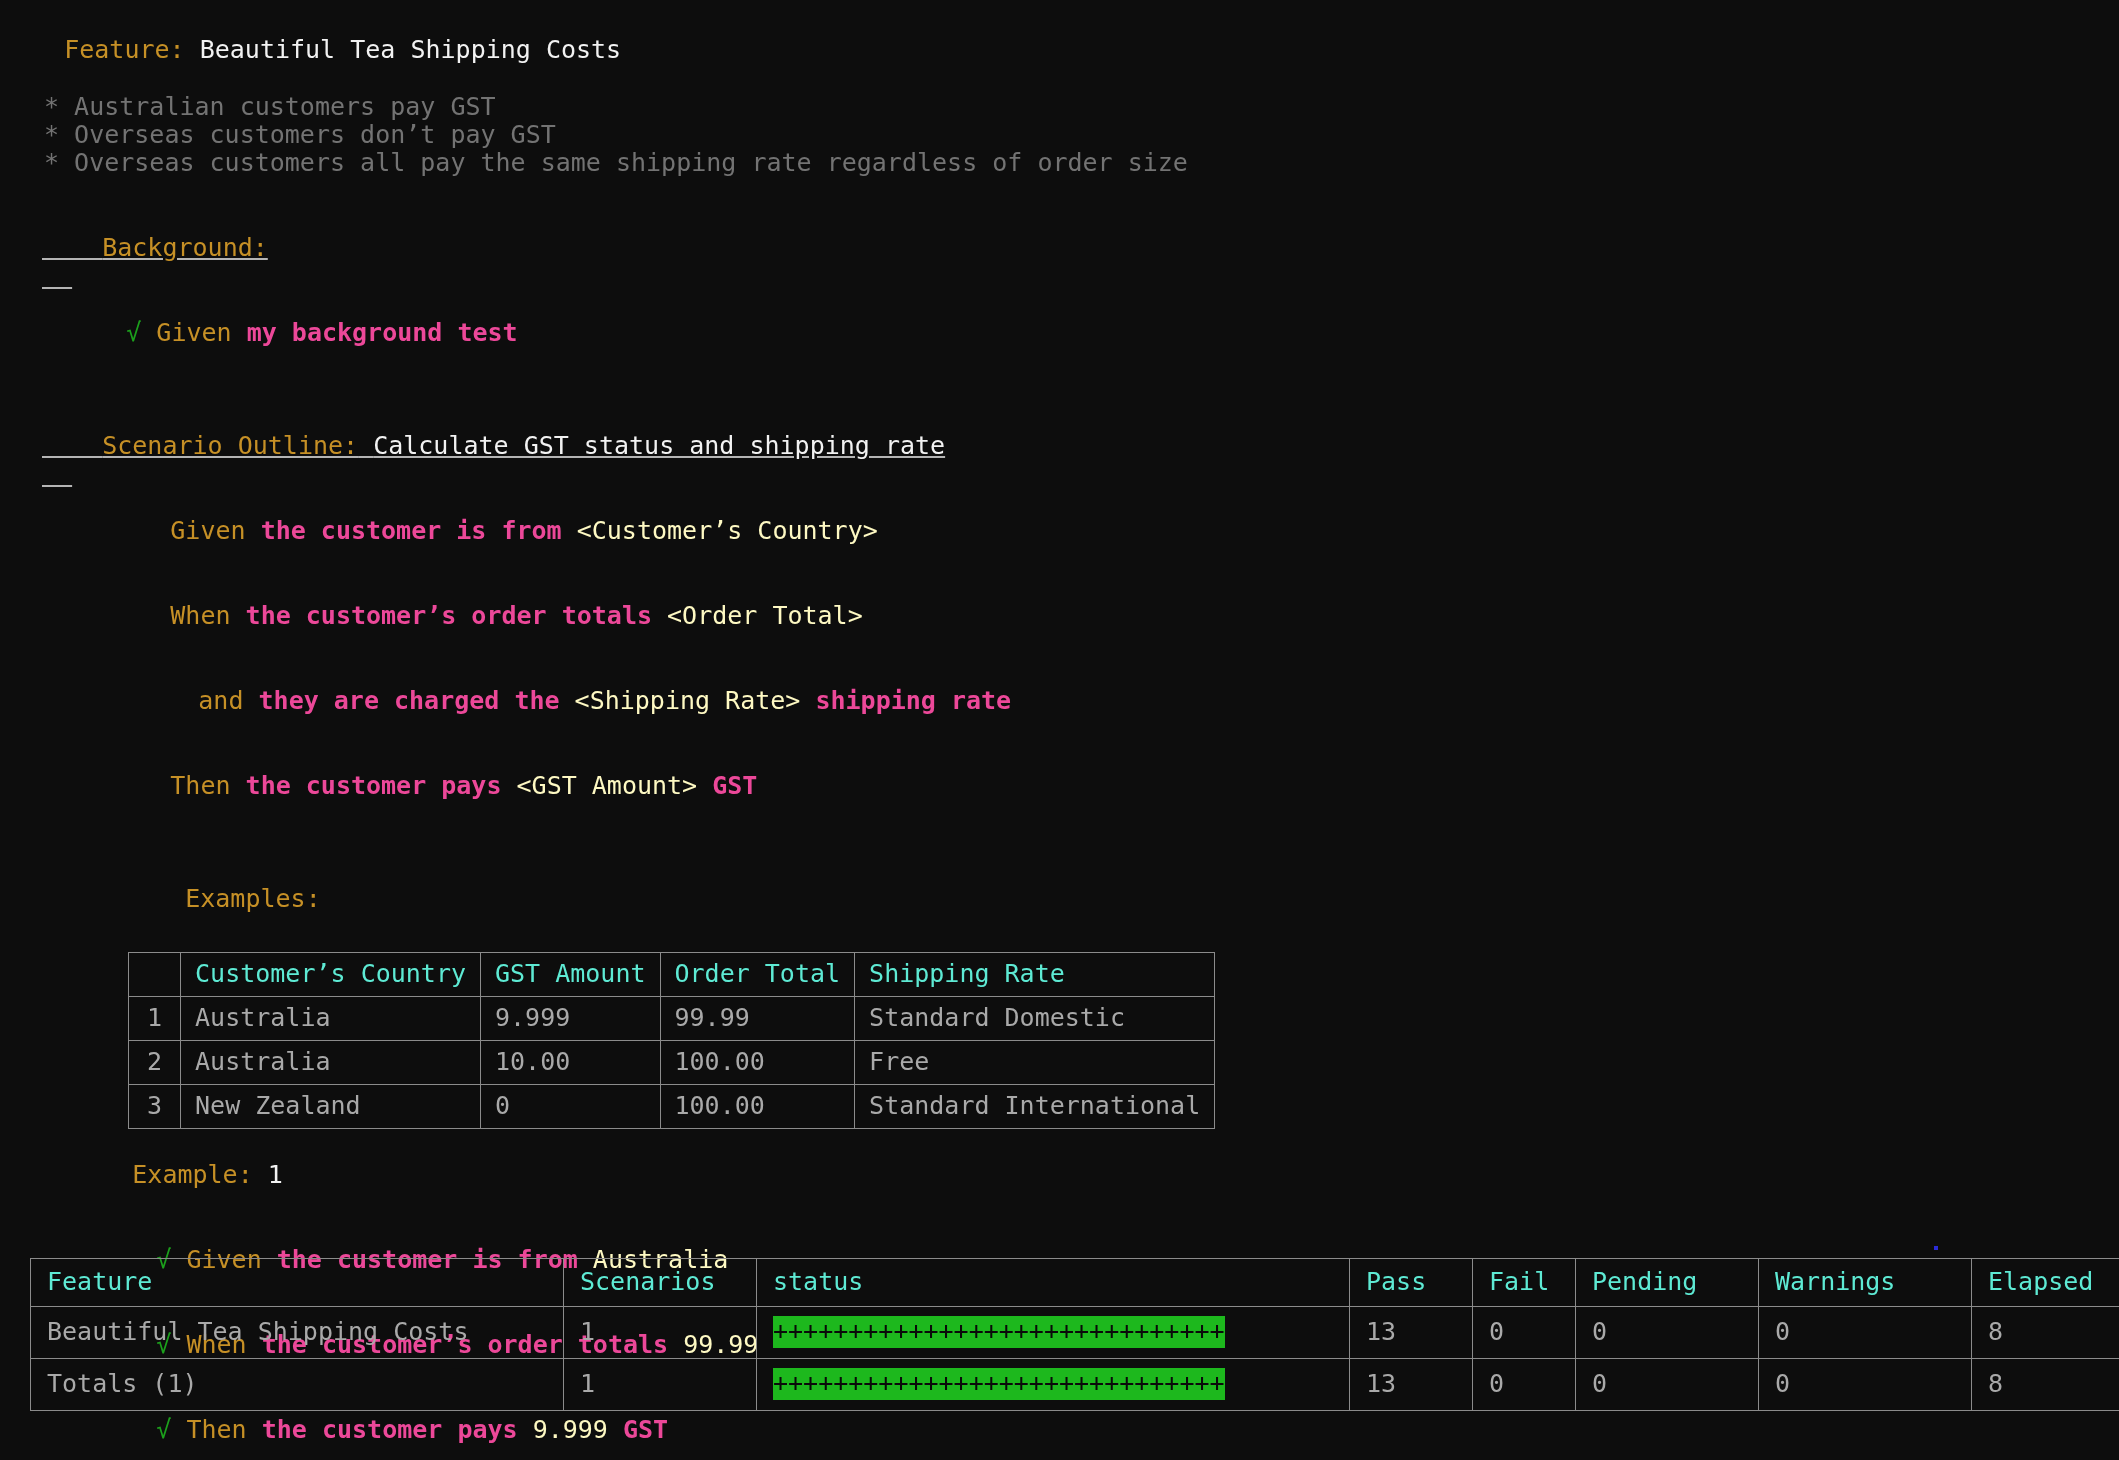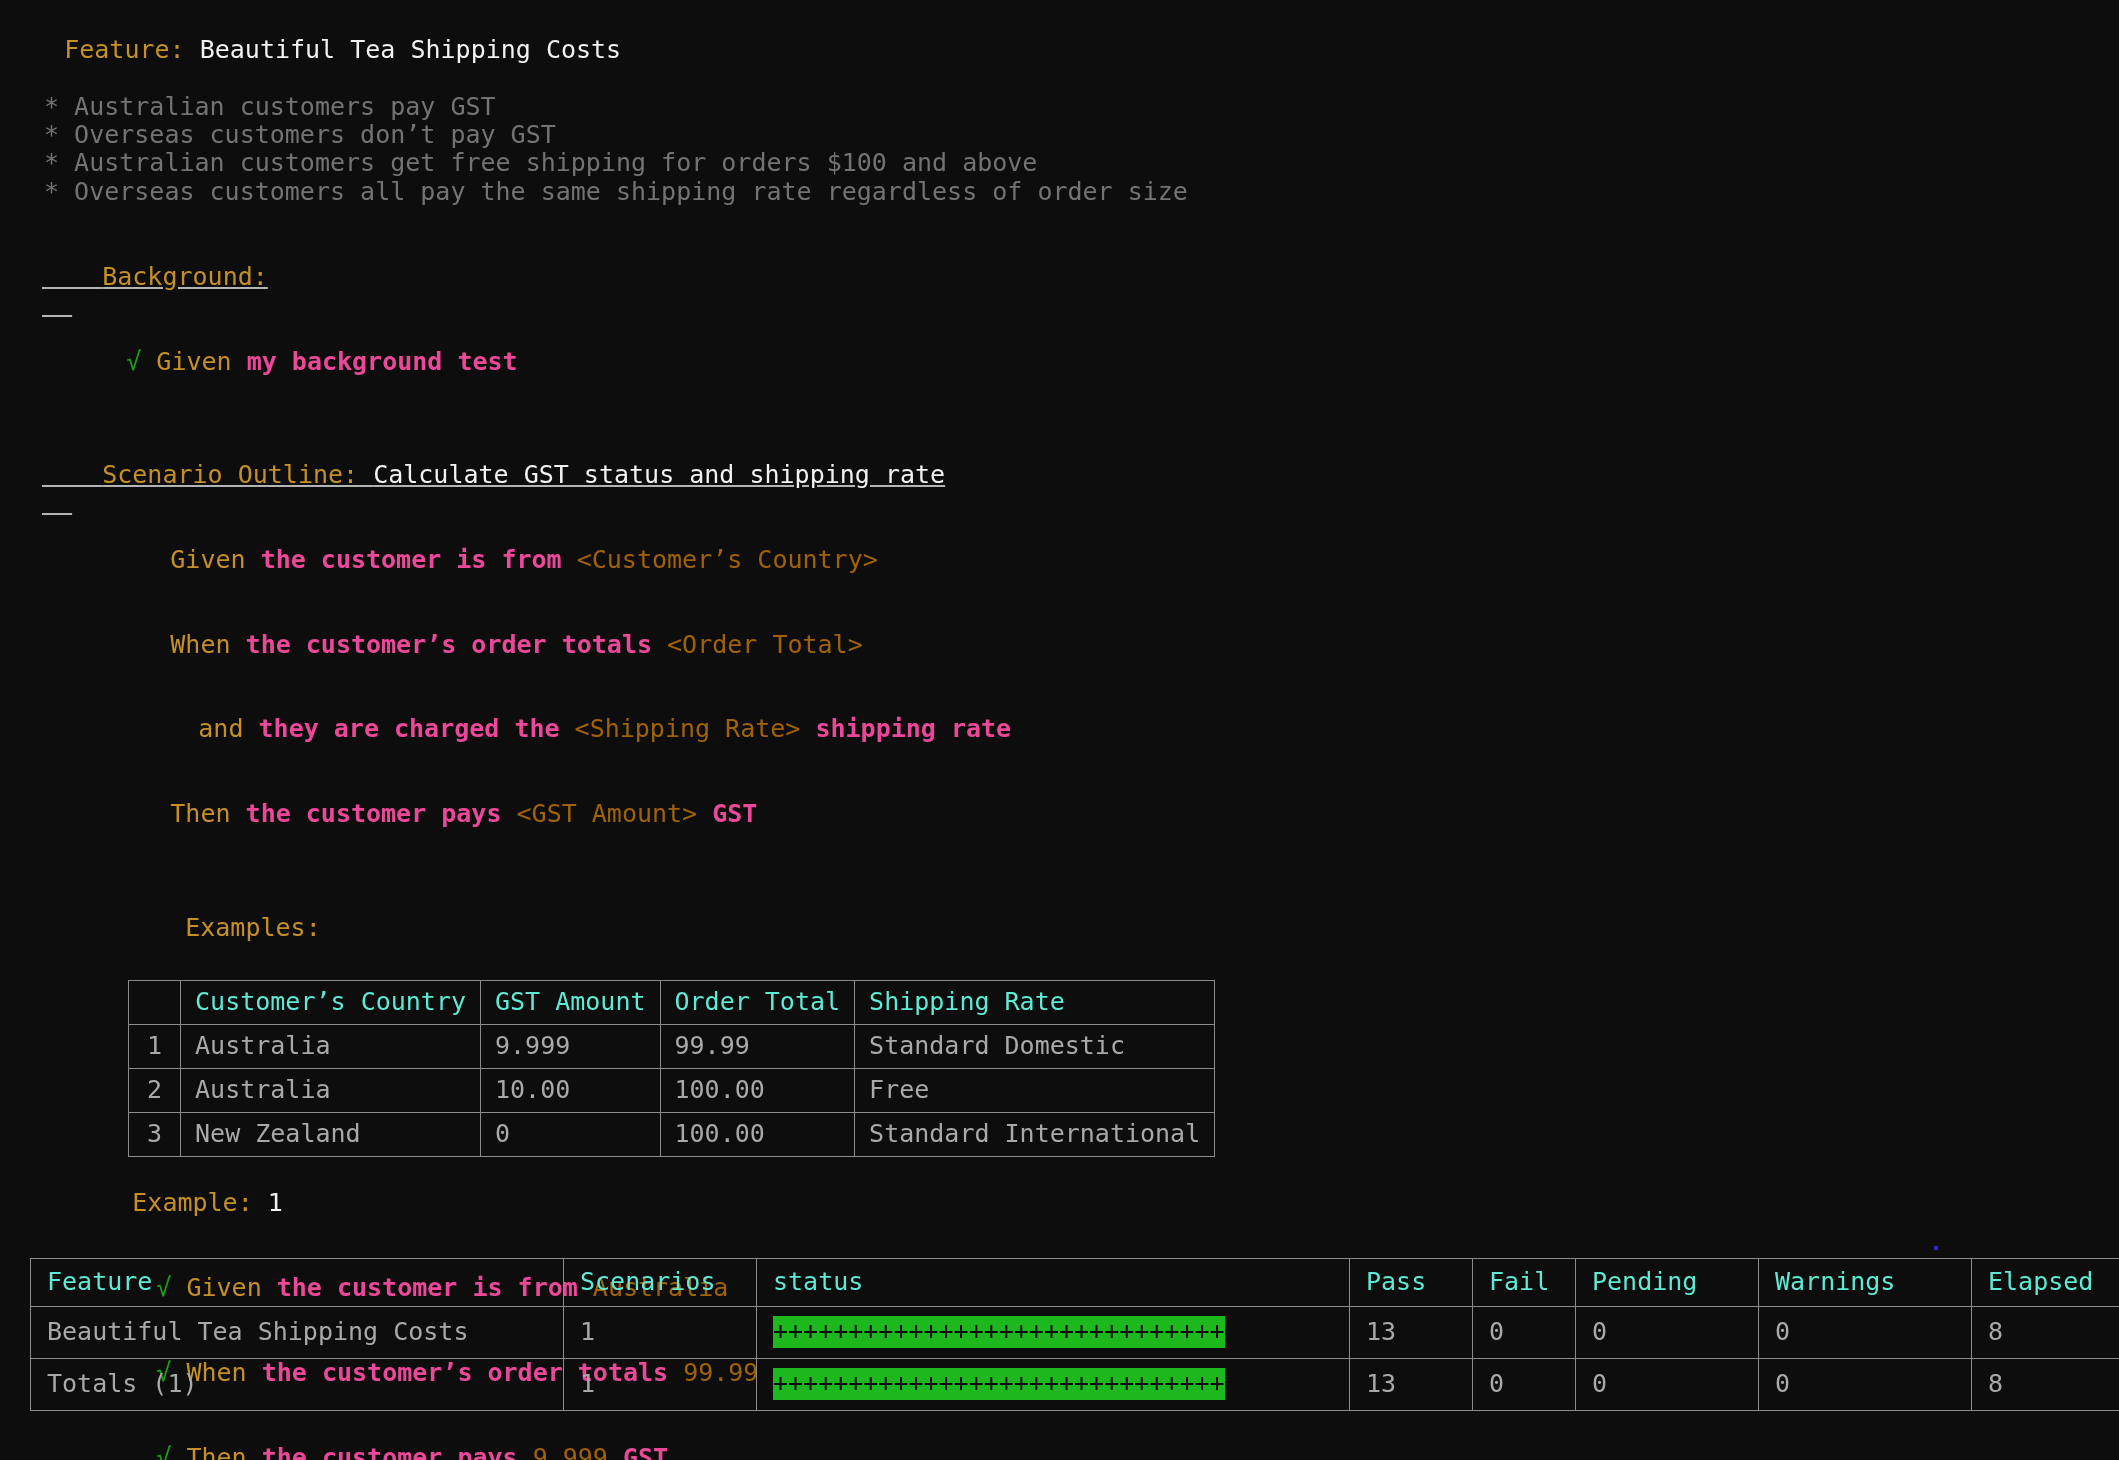--- a/index.html
+++ b/index.html
@@ -17,21 +17,21 @@
     color: #b4b4b4;
     -webkit-font-smoothing: antialiased;
   }
   .page { position: relative; width: 1733px; height: 1460px; padding: 0; }
 
   
   .kw       { color: #c69026; }   
   .title    { color: #f2f2f2; }   
   .narr     { color: #737373; }   
   .step     { color: #ec4899; font-weight: bold; }   
-  .param    { color: #a16207; }   
+  .param    { color: #fef9c3; }   
   .tick     { color: #1ca01c; }   
   .thead    { color: #5eead4; }   
   .tcell    { color: #a9a9a9; }   
 
   
   .line { white-space: pre; }
 
   .feature-head { padding-left: 4px; padding-top: 8px; }
   .narrative    { padding-left: 4px; }
   .blank        { height: 28.3px; }
@@ -99,21 +99,20 @@
 
 <div class="page">
 
   <div class="line feature-head">
     <span class="kw">Feature:</span><span class="narr"> </span><span class="title">Beautiful Tea Shipping Costs</span>
   </div>
 
   <div>
     <div class="line narrative" style="padding-left:44px"><span class="narr">* Australian customers pay GST</span></div>
     <div class="line narrative" style="padding-left:44px"><span class="narr">* Overseas customers don’t pay GST</span></div>
-    <div class="line narrative" style="padding-left:44px"><span class="narr">* Australian customers get free shipping for orders $100 and above</span></div>
     <div class="line narrative" style="padding-left:44px"><span class="narr">* Overseas customers all pay the same shipping rate regardless of order size</span></div>
   </div>
 
   <div class="blank"></div>
 
   <div class="line section-head" style="padding-left:42px">
     <span class="kw">Background:</span>
   </div>
   <div class="line step-line" style="padding-left:66px">
     <span class="tick">√</span><span> </span><span class="kw">Given</span><span> </span><span class="step">my background test</span>

